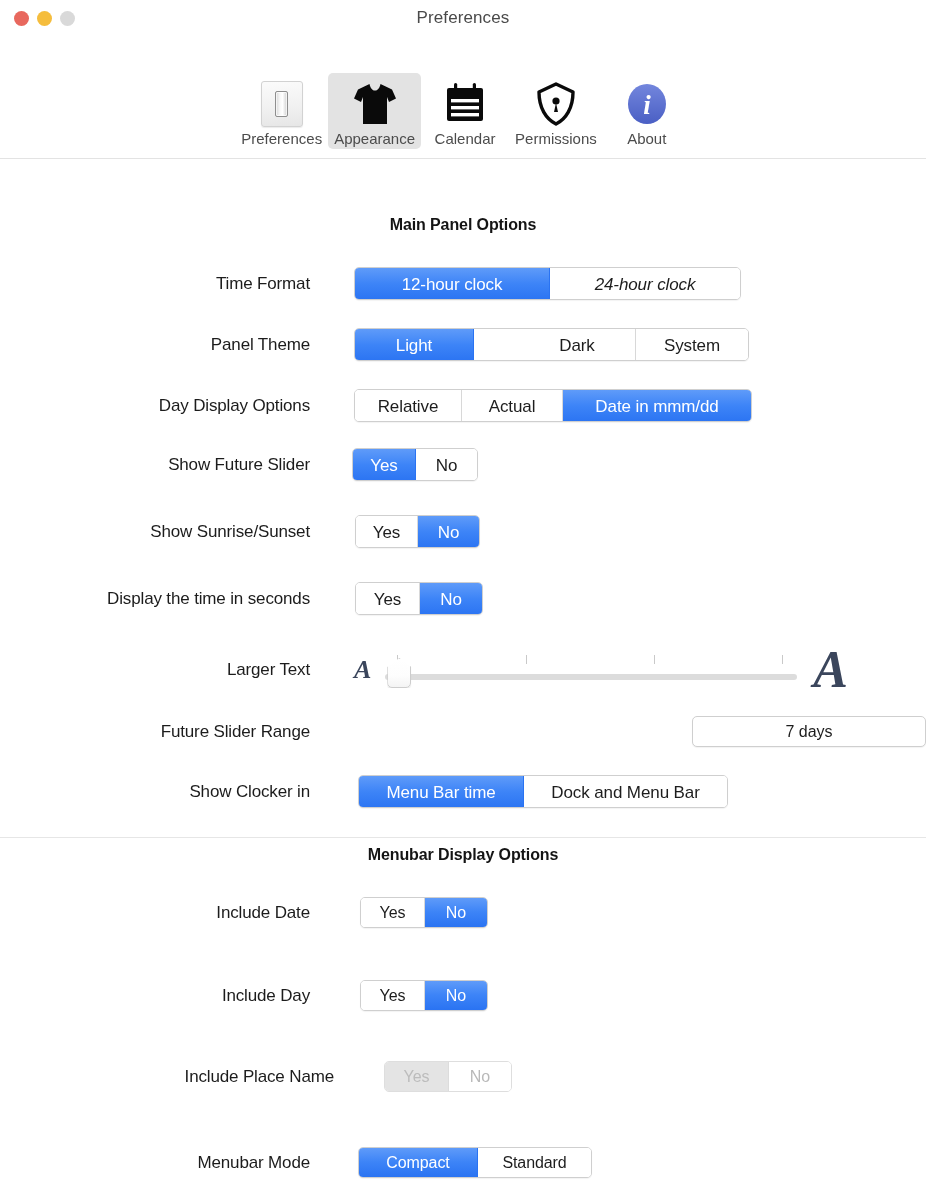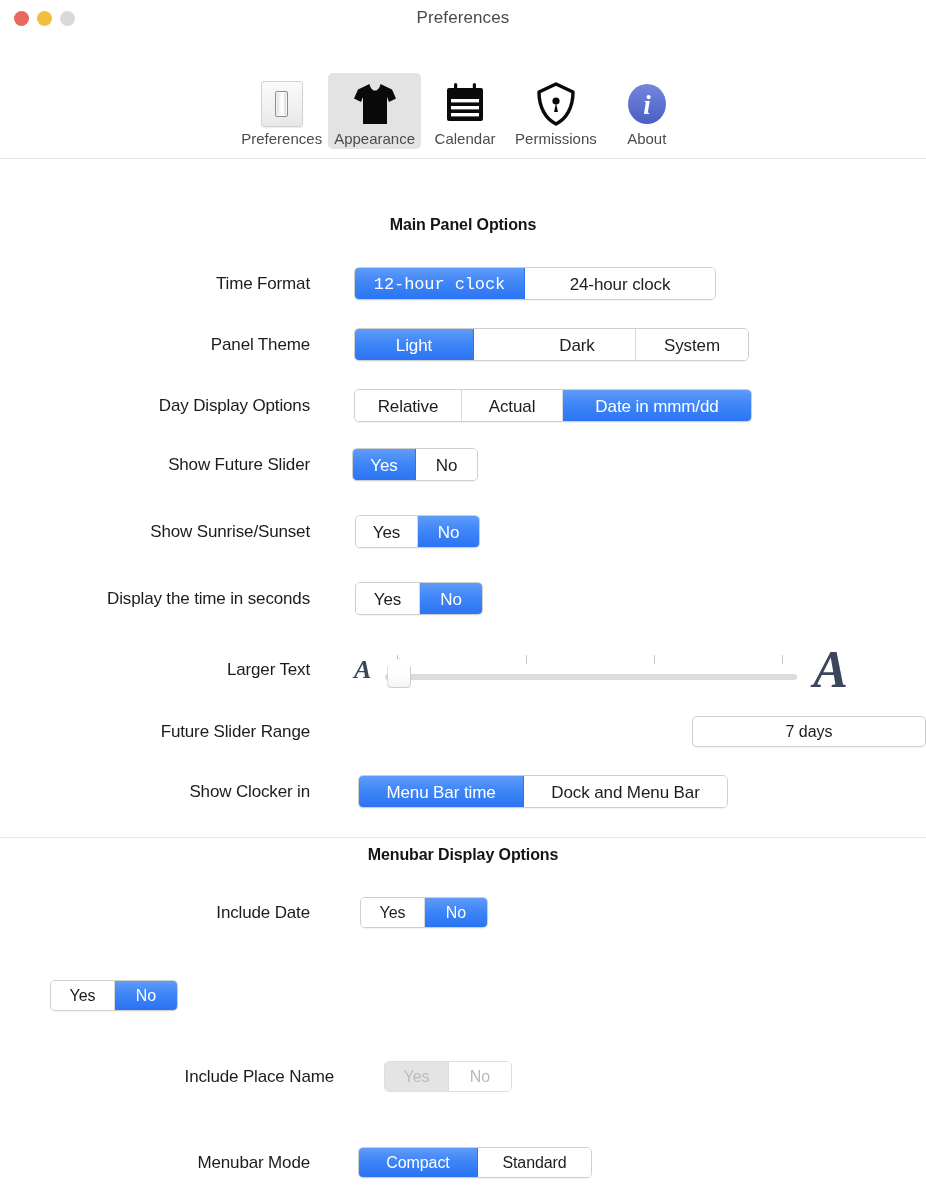--- a/index.html
+++ b/index.html
@@ -338,22 +338,22 @@
   <div class="content">
 
     <div class="section">
 
       <div class="section-title" style="margin-top:25px;">Main Panel Options</div>
 
       <div class="row" style="margin-top:33px;">
         <div class="row-label">Time Format</div>
         <div class="row-control" style="padding-left:44px;">
           <div class="seg big">
-            <span class="sg on" style="width:170px;font-family:Liberation Mono, monospace;">12-hour clock</span>
-            <span class="sg" style="width:190px;">24-hour clock</span>
+            <span class="sg on" style="width:195px;">12-hour clock</span>
+            <span class="sg" style="width:190px;font-style:italic;">24-hour clock</span>
           </div>
         </div>
       </div>
 
       <div class="row" style="margin-top:28px;">
         <div class="row-label">Panel Theme</div>
         <div class="row-control" style="padding-left:44px;">
           <div class="seg big">
             <span class="sg on" style="width:119px;">Light</span>
             <span class="sg" style="width:117px;margin-left:45px;">Dark</span>
@@ -452,20 +452,21 @@
         <div class="row-label">Include Date</div>
         <div class="row-control" style="padding-left:50px;">
           <div class="seg sm yn">
             <span class="sg" style="width:64px;">Yes</span>
             <span class="sg on" style="width:62px;">No</span>
           </div>
         </div>
       </div>
 
       <div class="row" style="margin-top:52px;">
+        <div class="row-label">Include Day</div>
         <div class="row-control" style="padding-left:50px;">
           <div class="seg sm yn">
             <span class="sg" style="width:64px;">Yes</span>
             <span class="sg on" style="width:62px;">No</span>
           </div>
         </div>
       </div>
 
       <div class="row" style="margin-top:50px;padding-left:24px;">
         <div class="row-label">Include Place Name</div>

